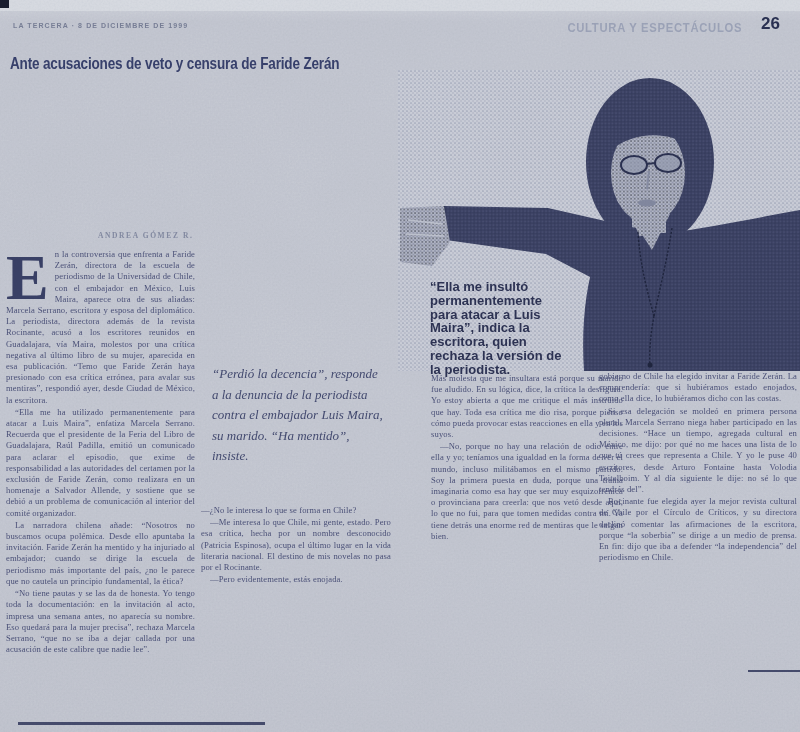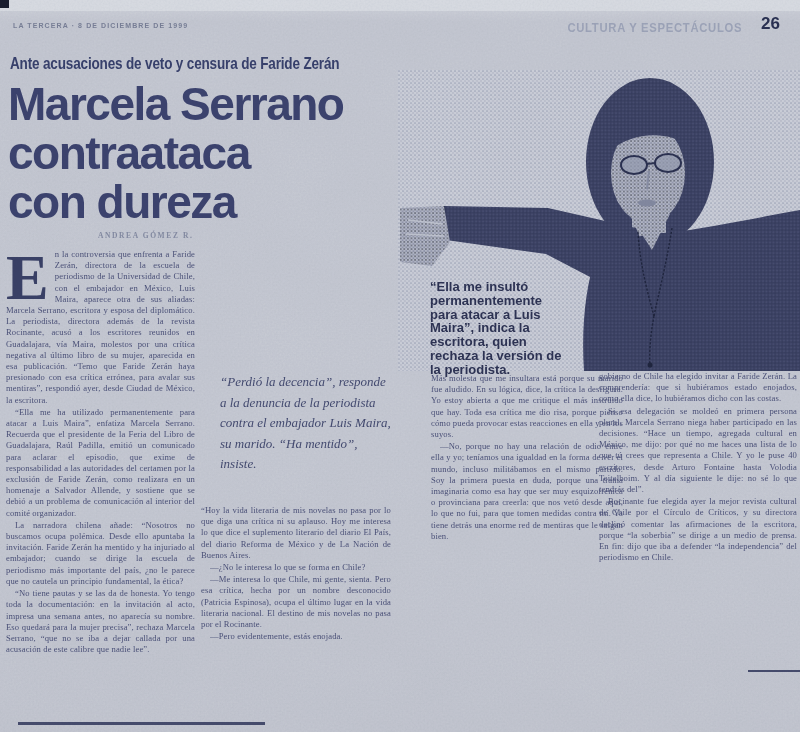--- a/index.html
+++ b/index.html
@@ -54,21 +54,21 @@
   .col p + p { text-indent:9px; margin-top:1px; }
   .col1 { left:6px;   top:249px; width:189px; height:471px; }
   .col2 { left:201px; top:505px; width:190px; height:160px; }
   .col3 { left:399px; top:373px; width:192px; height:292px;margin-left:32px; }
   .col4 { left:599px; top:371px; width:198px; height:294px; }
   .dropcap {
     float:left; font-weight:bold; font-size:64px; line-height:54px;
     color:#3b4268; padding:2px 6px 0 0;
   }
   .pullquote {
-    position:absolute; left:212px; top:364px; width:172px; margin:8px;
+    position:absolute; left:212px; top:364px; width:172px; margin:0;
     font-style:italic; font-size:13px; line-height:20.5px;
     color:#454c72; filter:blur(.4px); text-align:left;
   }
   .caption {
     position:absolute; left:430px; top:280px; width:132px; z-index:3;
     font-family:"Liberation Sans", sans-serif; font-size:13px; line-height:13.8px;
     font-weight:bold; color:#2e3455; filter:blur(.35px);
   }
 
   .photo { position:absolute; left:398px; top:70px; z-index:1; }
@@ -88,25 +88,20 @@
 
   <div class="top-strip"></div>
   <div class="corner-mark"></div>
 
   <div class="masthead-left">LA TERCERA  ·  8 DE DICIEMBRE DE 1999</div>
   <div class="section-title">CULTURA Y ESPECTÁCULOS</div>
   <div class="page-number">26</div>
 
   <div class="kicker">Ante acusaciones de veto y censura de Faride Zerán</div>
 
-  <h1 class="headline">
-    <span>Marcela Serrano</span>
-    <span>contraataca</span>
-    <span>con dureza</span>
-  </h1>
 
   <div class="byline">ANDREA GÓMEZ R.</div>
 
   <svg class="photo" width="402" height="301" viewBox="0 0 402 301" aria-hidden="true">
     <defs>
       <pattern id="ht" width="4" height="4" patternUnits="userSpaceOnUse">
         <rect width="4" height="4" fill="#cfd2db"></rect>
         <circle cx="1" cy="1" r="0.85" fill="#a3a9bc"></circle>
         <circle cx="3" cy="3" r="0.75" fill="#aeb3c4"></circle>
       </pattern>
@@ -165,23 +160,22 @@
 
   <div class="col col1">
     <span class="dropcap">E</span>
     <p>n la controversia que enfrenta a Faride Zerán, directora de la escuela de periodismo de la Universidad de Chile, con el embajador en México, Luis Maira, aparece otra de sus aliadas: Marcela Serrano, escritora y esposa del diplomático. La periodista, directora además de la revista Rocinante, acusó a los escritores reunidos en Guadalajara, vía Maira, molestos por una crítica negativa al último libro de su mujer, aparecida en esa publicación. “Temo que Faride Zerán haya presionado con esa crítica errónea, para avalar sus mentiras”, respondió ayer, desde Ciudad de México, la escritora.</p>
     <p>“Ella me ha utilizado permanentemente para atacar a Luis Maira”, enfatiza Marcela Serrano. Recuerda que el presidente de la Feria del Libro de Guadalajara, Raúl Padilla, emitió un comunicado para aclarar el episodio, que exime de responsabilidad a las autoridades del certamen por la exclusión de Faride Zerán, como realizara en un homenaje a Salvador Allende, y sostiene que se debió a un problema de comunicación al interior del comité organizador.</p>
     <p>La narradora chilena añade: “Nosotros no buscamos ocupa polémica. Desde ello apuntaba la invitación. Faride Zerán ha mentido y ha injuriado al embajador; cuando se dirige la escuela de periodismo más importante del país, ¿no le parece que no cautela un principio fundamental, la ética?</p>
     <p>“No tiene pautas y se las da de honesta. Yo tengo toda la documentación: en la invitación al acto, impresa una semana antes, no aparecía su nombre. Eso quedará para la mujer precisa”, rechaza Marcela Serrano, “que no se iba a dejar callada por una acusación de este calibre que nadie lee”.</p>
   </div>
 
   <div class="col col2">
-    <p>“Hoy la vida literaria de mis novelas no pasa por lo que diga una crítica ni su aplauso. Hoy me interesa lo que dice el suplemento literario del diario El País, del diario Reforma de México y de La Nación de Buenos Aires.</p>
     <p>—¿No le interesa lo que se forma en Chile?</p>
-    <p>—Me interesa lo que Chile, mi gente, sienta. Pero esa crítica, hecha por un nombre desconocido (Patricia Espinosa), ocupa el último lugar en la vida literaria nacional. El destino de mis novelas no pasa por el Rocinante.</p>
+    <p>—Me interesa lo que Chile, mi gente, estado. Pero esa crítica, hecha por un nombre desconocido (Patricia Espinosa), ocupa el último lugar en la vida literaria nacional. El destino de mis novelas no pasa por el Rocinante.</p>
     <p>—Pero evidentemente, estás enojada.</p>
   </div>
 
   <div class="col col3">
     <p>Más molesta que me insultara está porque su marido fue aludido. En su lógica, dice, la crítica la desfigura. Yo estoy abierta a que me critique el más instruido que hay. Toda esa crítica me dio risa, porque pienso cómo pueda provocar estas reacciones en ella y en los suyos.</p>
     <p>—No, porque no hay una relación de odio entre ella y yo; teníamos una igualdad en la forma de ver el mundo, incluso militábamos en el mismo partido. Soy la primera puesta en duda, porque una trama imaginaria como esa hay que ser muy esquizofrénica o provinciana para creerla: que nos vetó desde aquí, lo que no fui, para que tomen medidas contra mí. Ya tiene detrás una enorme red de mentiras que le salgan bien.</p>
   </div>
 
   <div class="col col4">
     <p>gobierno de Chile ha elegido invitar a Faride Zerán. La comprendería: que si hubiéramos estado enojados, como ella dice, lo hubiéramos dicho con las costas.</p>

